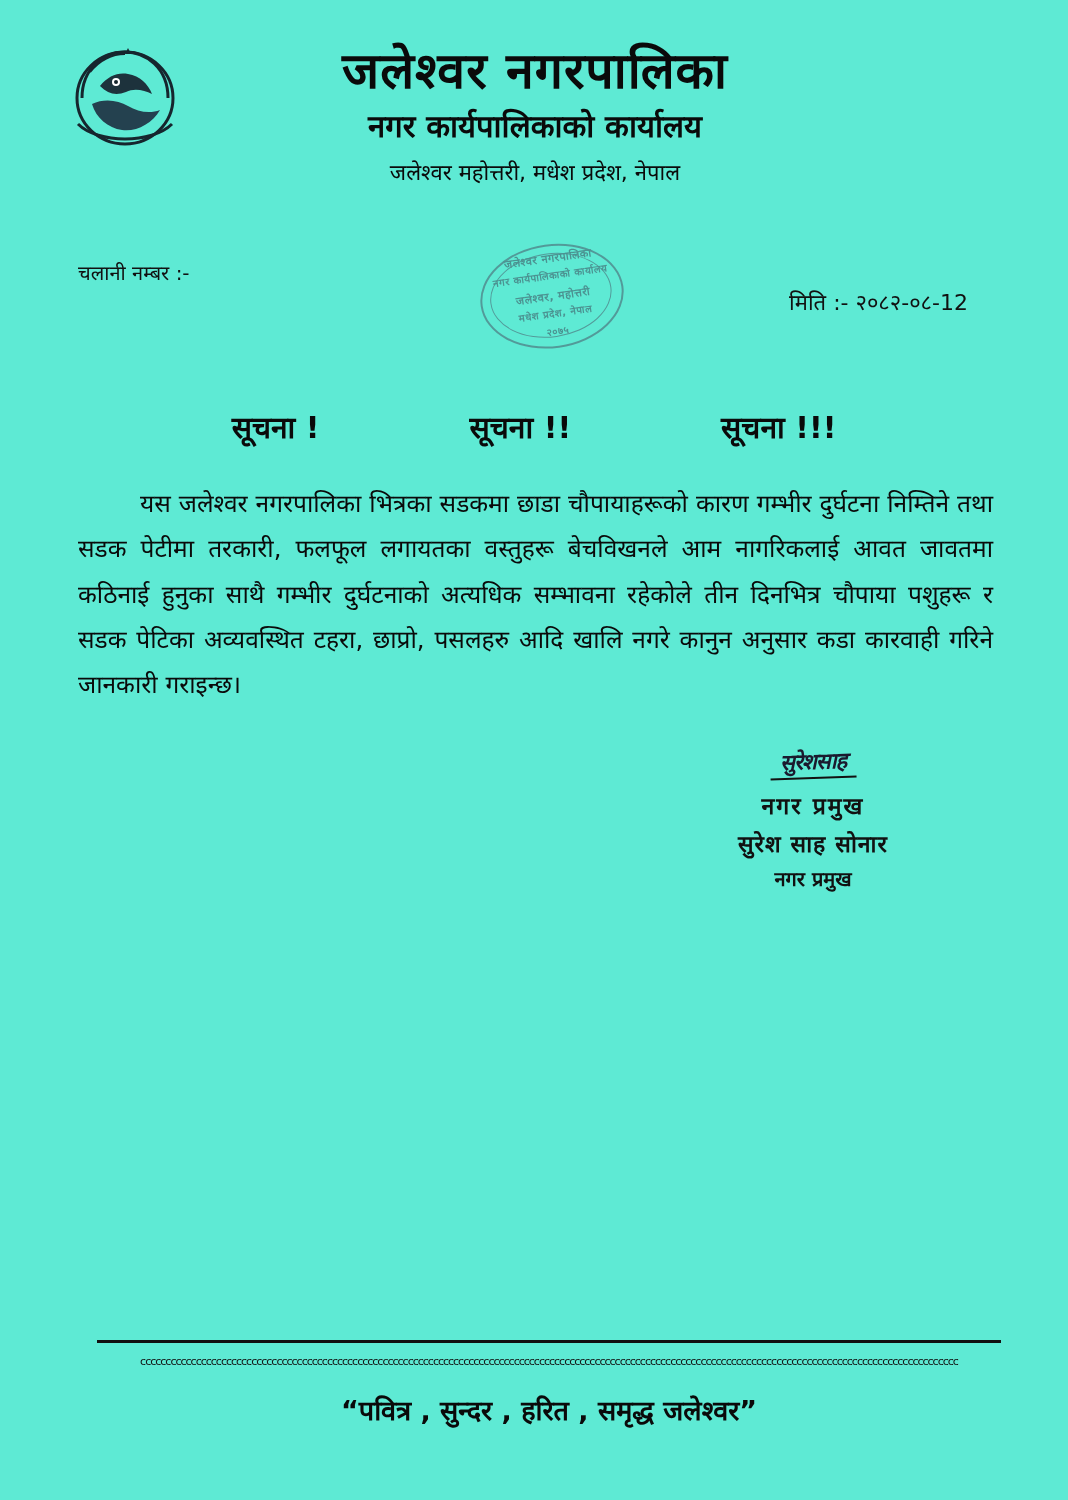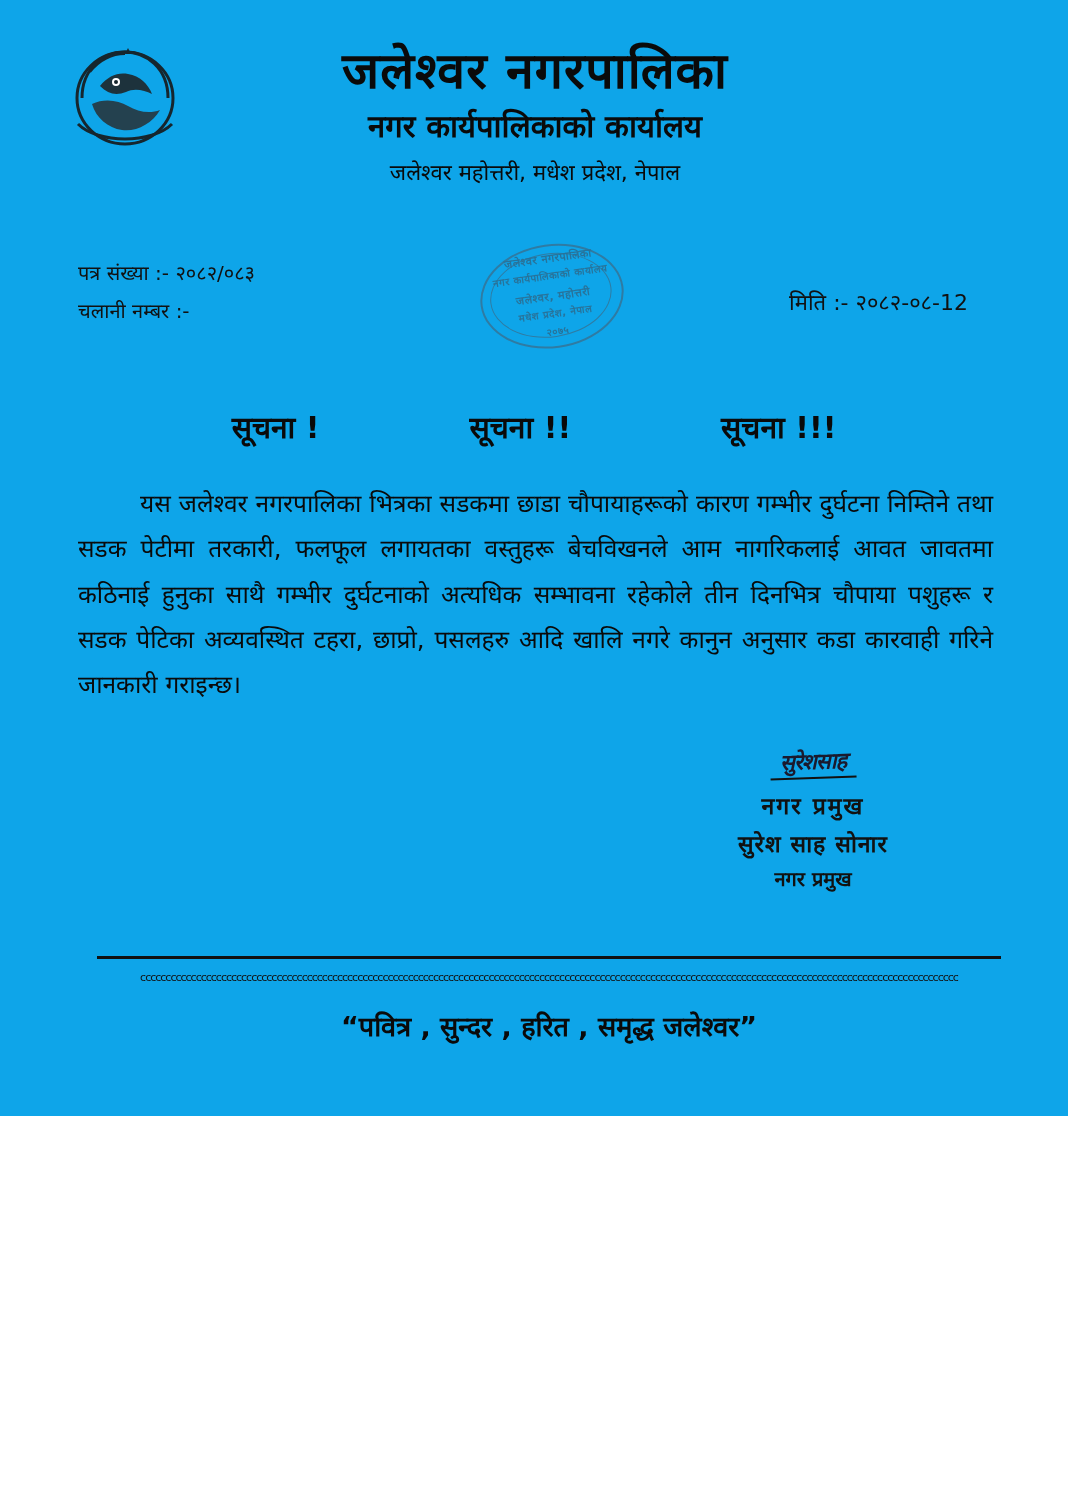--- a/index.html
+++ b/index.html
@@ -11,22 +11,22 @@
     height: 1500px;
     background: #ffffff;
     font-family: "DejaVu Sans", sans-serif;
     color: #111111;
     position: relative;
     overflow: hidden;
   }
   .page {
     position: relative;
     width: 1068px;
-    height: 1116px;
-    background: #0ea5e9;
+    height: 1500px;
+    background: #5eead4;
   }
 
   
   .header {
     position: relative;
     padding-top: 40px;
     height: 200px;
   }
   .emblem {
     position: absolute;
@@ -254,24 +254,20 @@
       <div class="org-name">जलेश्वर नगरपालिका</div>
       <div class="org-sub">नगर कार्यपालिकाको कार्यालय</div>
       <div class="org-addr">जलेश्वर महोत्तरी, मधेश प्रदेश, नेपाल</div>
     </div>
 
   </div>
 
   <div class="meta">
     <div class="meta-left">
       <div>
-        <span>पत्र संख्या :-</span>
-        <span>२०८२/०८३</span>
-      </div>
-      <div>
         <span>चलानी नम्बर :-</span>
         <span></span>
       </div>
     </div>
 
     <div class="stamp">
       <div class="ring"></div>
       <div class="ring2"></div>
       <div class="stamp-txt st1">जलेश्वर नगरपालिका</div>
       <div class="stamp-txt st2">नगर कार्यपालिकाको कार्यालय</div>

